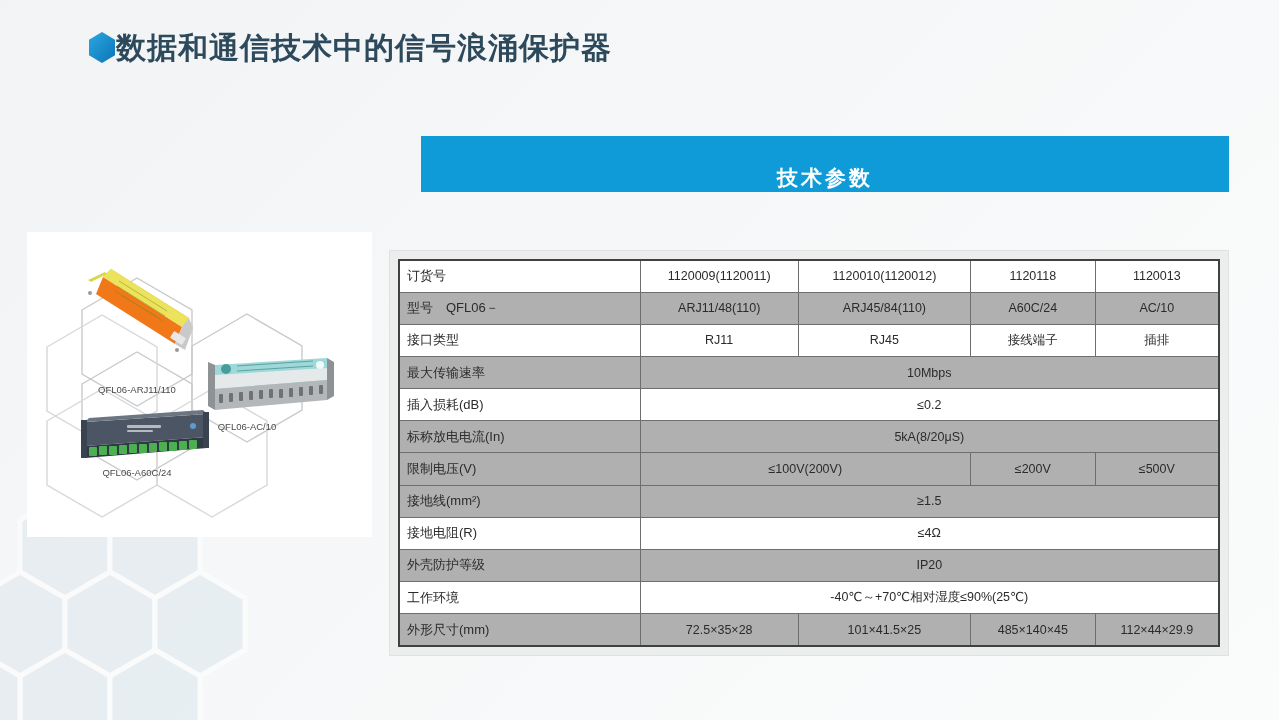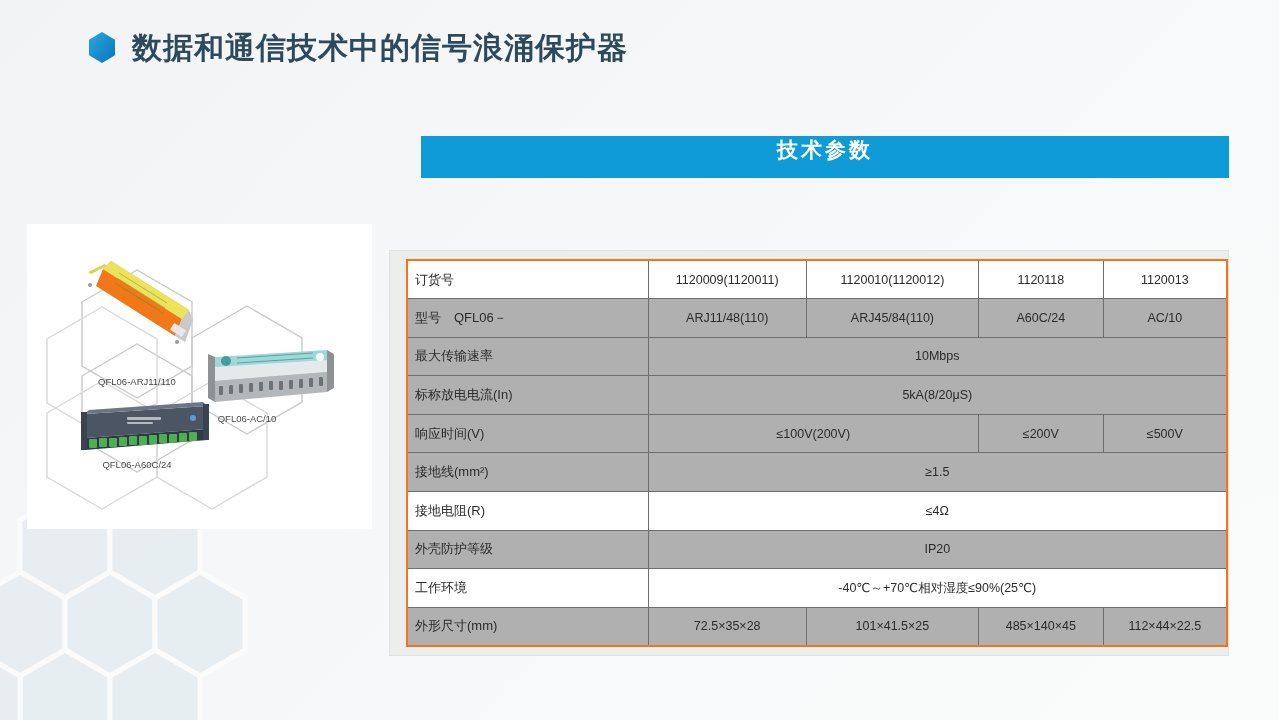--- a/index.html
+++ b/index.html
@@ -33,21 +33,21 @@
     pointer-events: none;
   }
 
   
   .title-row {
     position: absolute;
     left: 88px;
     top: 32px;
     display: flex;
     align-items: center;
-    gap: 16px;
+    gap: 0;
   }
   .hex-bullet {
     width: 28px;
     height: 31px;
     flex: 0 0 auto;
   }
   .slide-title {
     font-size: 30px;
     font-weight: bold;
     color: #2d4a5c;
@@ -55,38 +55,38 @@
     white-space: nowrap;
     line-height: 1;
   }
 
   
   .banner {
     position: absolute;
     left: 421px;
     top: 136px;
     width: 808px;
-    height: 42px;
+    height: 56px;
     background: #0f9bd7;
     display: flex;
-    align-items: flex-start;
+    align-items: flex-end;
     justify-content: center;
   }
   .banner-text {
     color: #ffffff;
     font-size: 21px;
     font-weight: bold;
     letter-spacing: 3px;
   }
 
   
   .product-panel {
     position: absolute;
     left: 27px;
-    top: 224px;
+    top: 232px;
     width: 345px;
     height: 305px;
     background: #ffffff;
     overflow: hidden;
   }
   .product-panel svg { display: block; }
 
   
   .table-frame {
     position: absolute;
@@ -98,23 +98,22 @@
     border: 1px solid #e0e1e1;
     box-sizing: border-box;
     padding: 8px;
   }
   table.spec {
     width: 100%;
     height: 100%;
     border-collapse: collapse;
     table-layout: fixed;
     background: #4d7c0f;
-    border: 2px solid #f97316;
+    border: 2px solid #404040;
     box-sizing: border-box;
-    margin-left: 8px;
   }
   table.spec td {
     border: 1px solid #6d6e70;
     font-size: 12.5px;
     color: #2b2b2b;
     text-align: center;
     padding: 0 2px;
     overflow: hidden;
     white-space: nowrap;
     height: 24px;
@@ -268,30 +267,41 @@
             <td>1120118</td>
             <td>1120013</td>
           </tr>
           <tr class="shade">
             <td class="lbl">型号　QFL06－</td>
             <td>ARJ11/48(110)</td>
             <td>ARJ45/84(110)</td>
             <td>A60C/24</td>
             <td>AC/10</td>
           </tr>
+          <tr class="plain">
+            <td class="lbl">接口类型</td>
+            <td>RJ11</td>
+            <td>RJ45</td>
+            <td>接线端子</td>
+            <td>插排</td>
+          </tr>
           <tr class="shade">
             <td class="lbl">最大传输速率</td>
             <td colspan="4">10Mbps</td>
           </tr>
+          <tr class="plain">
+            <td class="lbl">插入损耗(dB)</td>
+            <td colspan="4">≤0.2</td>
+          </tr>
           <tr class="shade">
             <td class="lbl">标称放电电流(In)</td>
             <td colspan="4">5kA(8/20μS)</td>
           </tr>
           <tr class="shade">
-            <td class="lbl">响应时间(V)</td>
+            <td class="lbl">限制电压(V)</td>
             <td colspan="2">≤100V(200V)</td>
             <td>≤200V</td>
             <td>≤500V</td>
           </tr>
           <tr class="shade">
             <td class="lbl">接地线(mm²)</td>
             <td colspan="4">≥1.5</td>
           </tr>
           <tr class="plain">
             <td class="lbl">接地电阻(R)</td>
@@ -303,19 +313,19 @@
           </tr>
           <tr class="plain">
             <td class="lbl">工作环境</td>
             <td colspan="4">-40℃～+70℃相对湿度≤90%(25℃)</td>
           </tr>
           <tr class="shade">
             <td class="lbl">外形尺寸(mm)</td>
             <td>72.5×35×28</td>
             <td>101×41.5×25</td>
             <td>485×140×45</td>
-            <td>112×44×22.5</td>
+            <td>112×44×29.9</td>
           </tr>
         </tbody>
     </table>
   </div>
 
 </div>
 
 </body></html>

